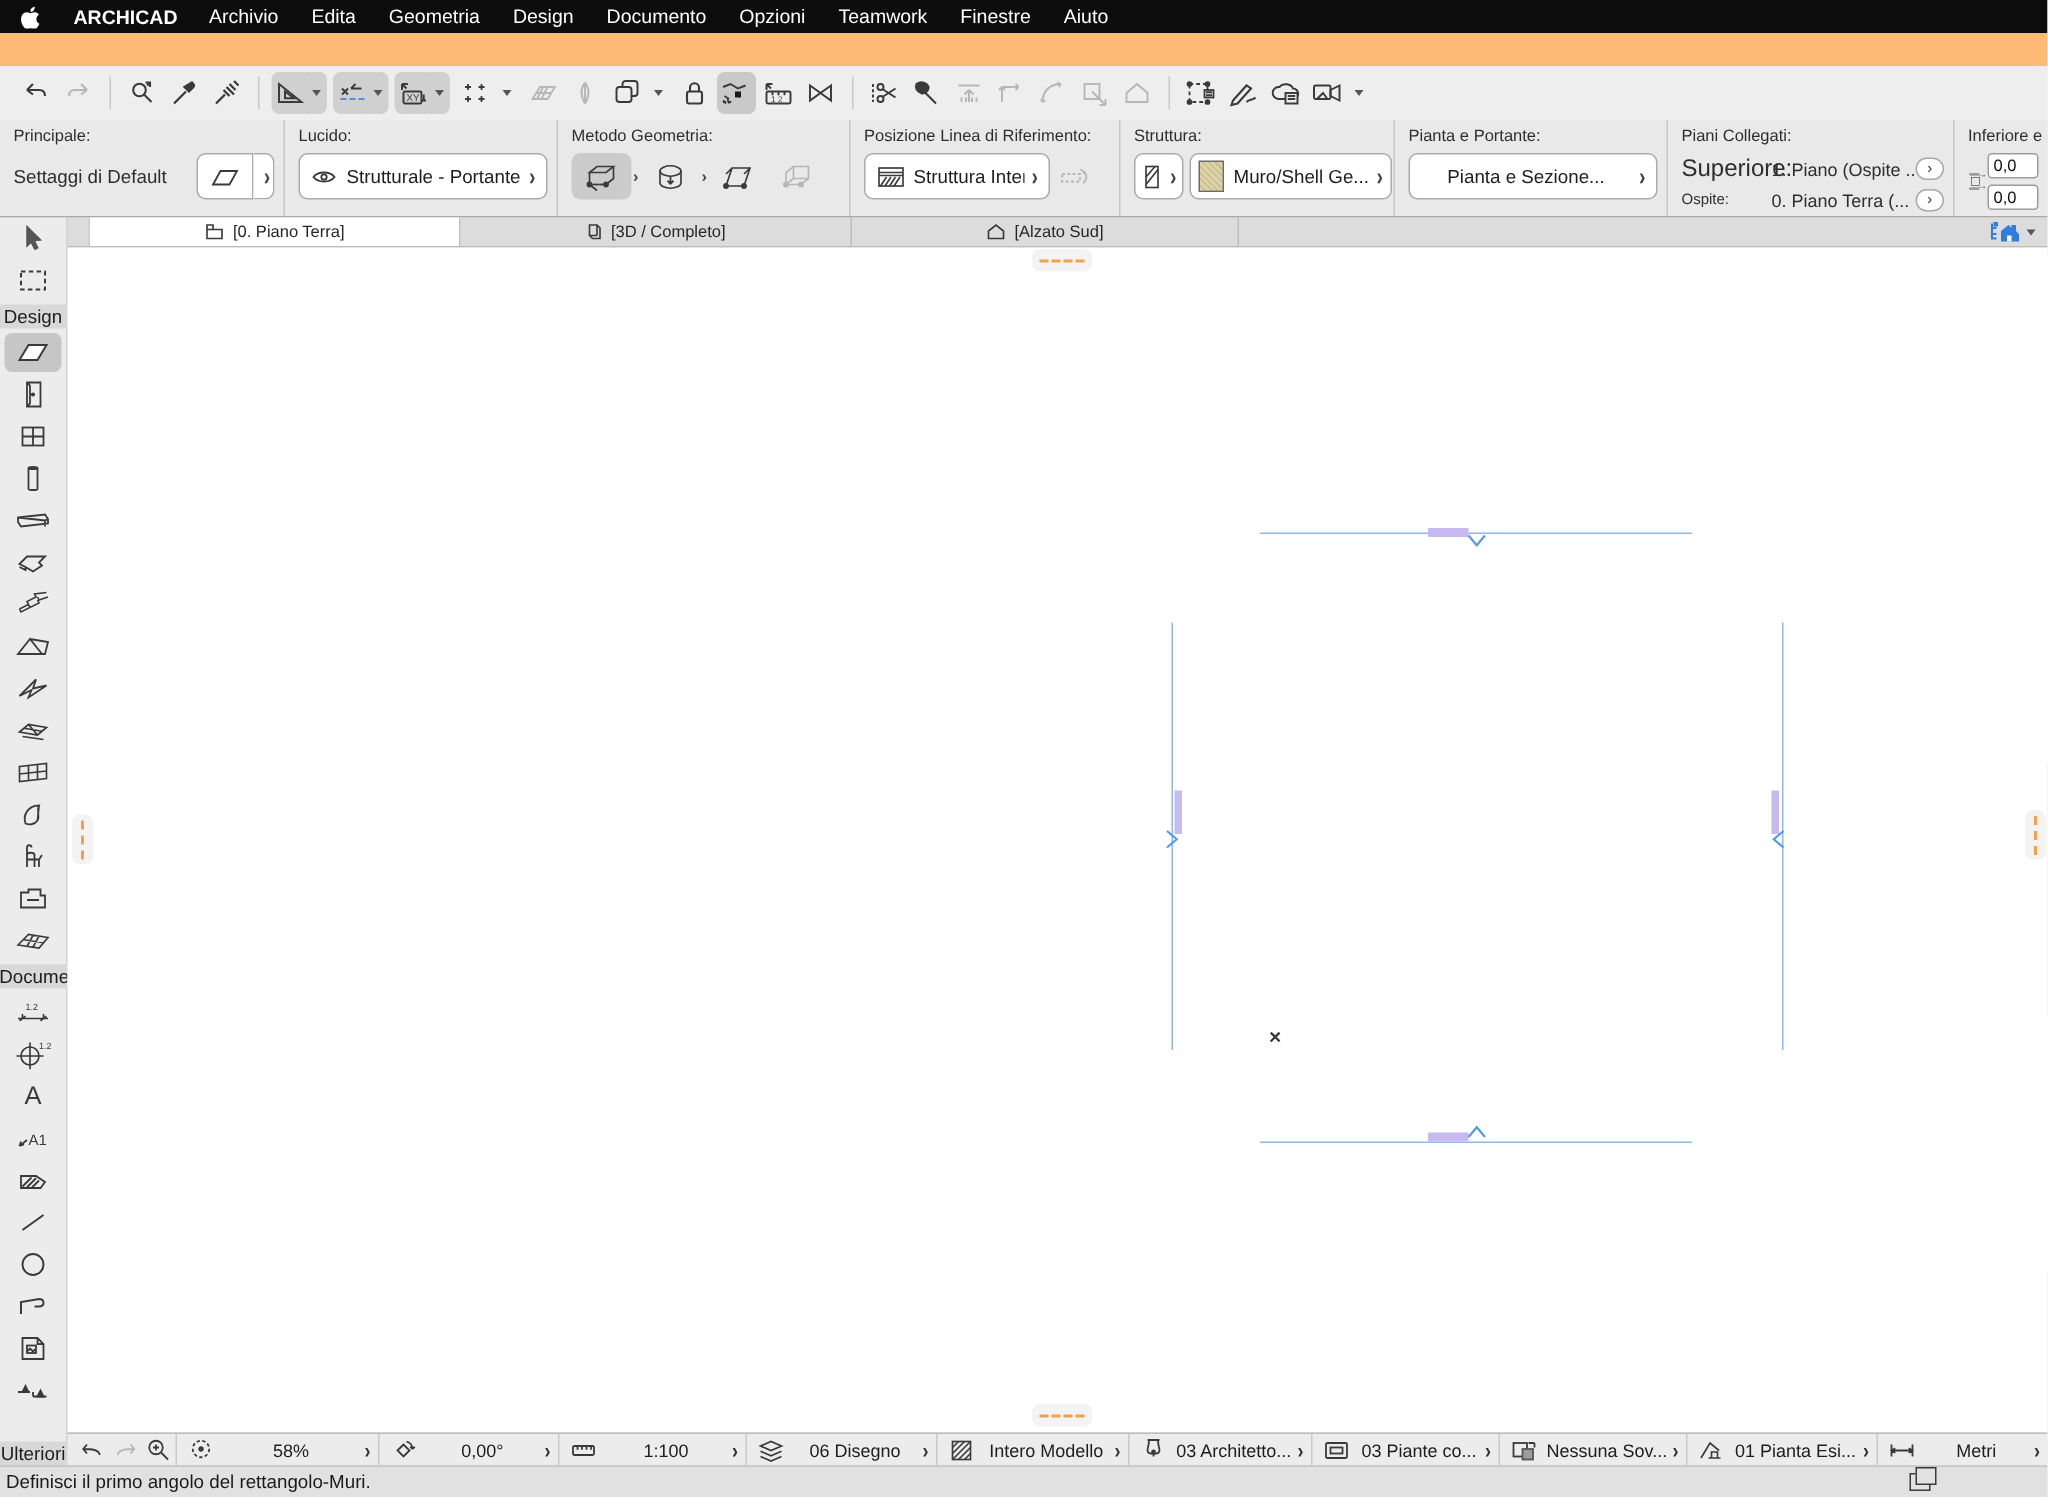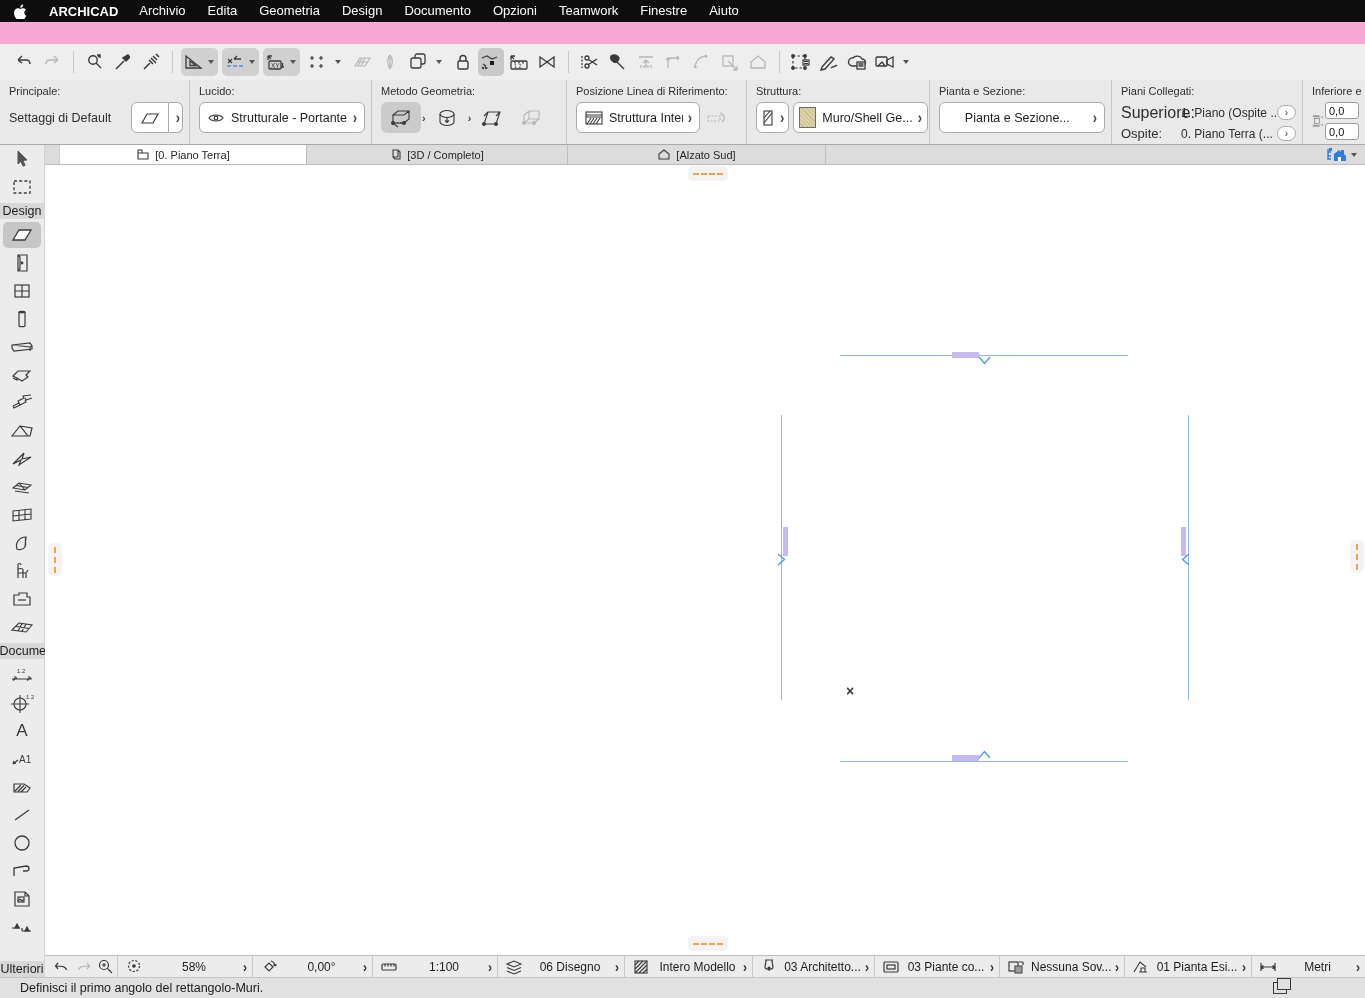--- a/index.html
+++ b/index.html
@@ -1,18 +1,18 @@
 <!DOCTYPE html>
 <html><head>
 <meta charset="utf-8">
 <style>
 *{margin:0;padding:0;box-sizing:border-box}
 html,body{width:1365px;height:998px;overflow:hidden}
 body{font-family:"Liberation Sans",sans-serif;background:#fff;color:#222;-webkit-font-smoothing:antialiased}
-#app{position:relative;width:1365px;height:998px;background:#f9a8d4}
+#app{position:relative;width:1365px;height:998px;background:#fdba74}
 .svgi{display:block}
 .ic{color:#3a3a3a}
 .dis{color:#b7b7b7}
 .blue{color:#2f7de1}
 
 
 .menubar{position:absolute;top:0;left:0;right:0;height:22px;background:#0d0d0d;color:#fff;display:flex;align-items:center;font-size:13px}
 .menubar .apple{margin:0 12px 0 14px;display:flex;align-items:center}
 .menubar .appname{font-weight:bold;padding:0 10px}
 .menubar .mitem{padding:0 11px;line-height:22px}
@@ -77,21 +77,21 @@
 .xmark{position:absolute;font-size:14px;font-weight:bold;color:#3a3a3a;line-height:10px}
 
 
 .bottombar{position:absolute;left:45px;right:0;top:955px;height:22px;background:#ececec;border-top:1px solid #bdbdbd;display:flex;align-items:stretch;font-size:12px;color:#1d1d1d}
 .bbg{display:flex;align-items:center;border-right:1px solid #c9c9c9;padding:0 5px;flex:none}
 .bbg .val{flex:1;text-align:center;padding:0 4px;white-space:nowrap;overflow:hidden}
 .bbchev{color:#333;font-size:12px;font-weight:bold;transform:scaleY(1.2)}
 .bbico{width:22px;display:flex;justify-content:center;flex:none}
 
 
-.statusbar{position:absolute;left:0;right:0;top:977px;height:21px;background:#e1e1e1;border-top:1px solid #c4c4c4;display:flex;align-items:center;font-size:12.5px;color:#1a1a1a;padding-left:20px}
+.statusbar{position:absolute;left:0;right:0;top:977px;height:21px;background:#e1e1e1;border-top:1px solid #c4c4c4;display:flex;align-items:center;font-size:12.5px;color:#1a1a1a;padding-left:4px}
 .winico{position:absolute;right:78px;top:4px;width:14px;height:12px;border:1.3px solid #3a3a3a}
 .winico:after{content:"";position:absolute;left:3px;top:-5px;width:12px;height:10px;border:1.3px solid #3a3a3a;background:#e1e1e1}
 </style>
 </head>
 <body>
 
 <div id="app">
 
   <div class="menubar">
     <span class="apple">
@@ -397,35 +397,35 @@
           <span class="chevr">›</span>
         </div>
         <div class="wbtn" style="flex:1;padding:0 5px">
           <span class="swatch"></span>
           <span class="grow" style="overflow:hidden">Muro/Shell Ge...</span>
           <span class="chevr">›</span>
         </div>
       </div>
     </div>
     <div class="ibs" style="width:182px">
-      <div class="iblab">Pianta e Sezione:</div>
+      <div class="iblab">Pianta e Portante:</div>
       <div class="wbtn">
         <span class="grow" style="text-align:center">Pianta e Sezione...</span>
         <span class="chevr">›</span>
       </div>
     </div>
     <div class="ibs" style="width:191px">
       <div class="iblab">Piani Collegati:</div>
       <div class="pcrow">
         <span style="width:60px;font-size:16px">Superiore:</span>
         <span style="flex:1;font-size:12px;overflow:hidden">1. Piano (Ospite ...</span>
         <span class="pillbtn">›</span>
       </div>
       <div class="pcrow">
-        <span style="width:60px;font-size:13px">Ospite:</span>
+        <span style="width:60px;font-size:10px">Ospite:</span>
         <span style="flex:1;font-size:12px;overflow:hidden;text-align:left;padding-right:3px">0. Piano Terra (...</span>
         <span class="pillbtn">›</span>
       </div>
     </div>
     <div class="ibs" style="flex:1;border-right:none">
       <div class="iblab">Inferiore e Su</div>
       <div style="display:flex;align-items:center;gap:0">
         <svg class="svgi ic" width="34" height="38" viewBox="0 0 34 38" fill="none" stroke="currentColor" stroke-width="1.1">
             <rect x="2" y="4" width="18" height="5" rx="2" fill="#9c9c9c" stroke="none"></rect>
             <rect x="2" y="29" width="18" height="5" rx="2" fill="#9c9c9c" stroke="none"></rect>

